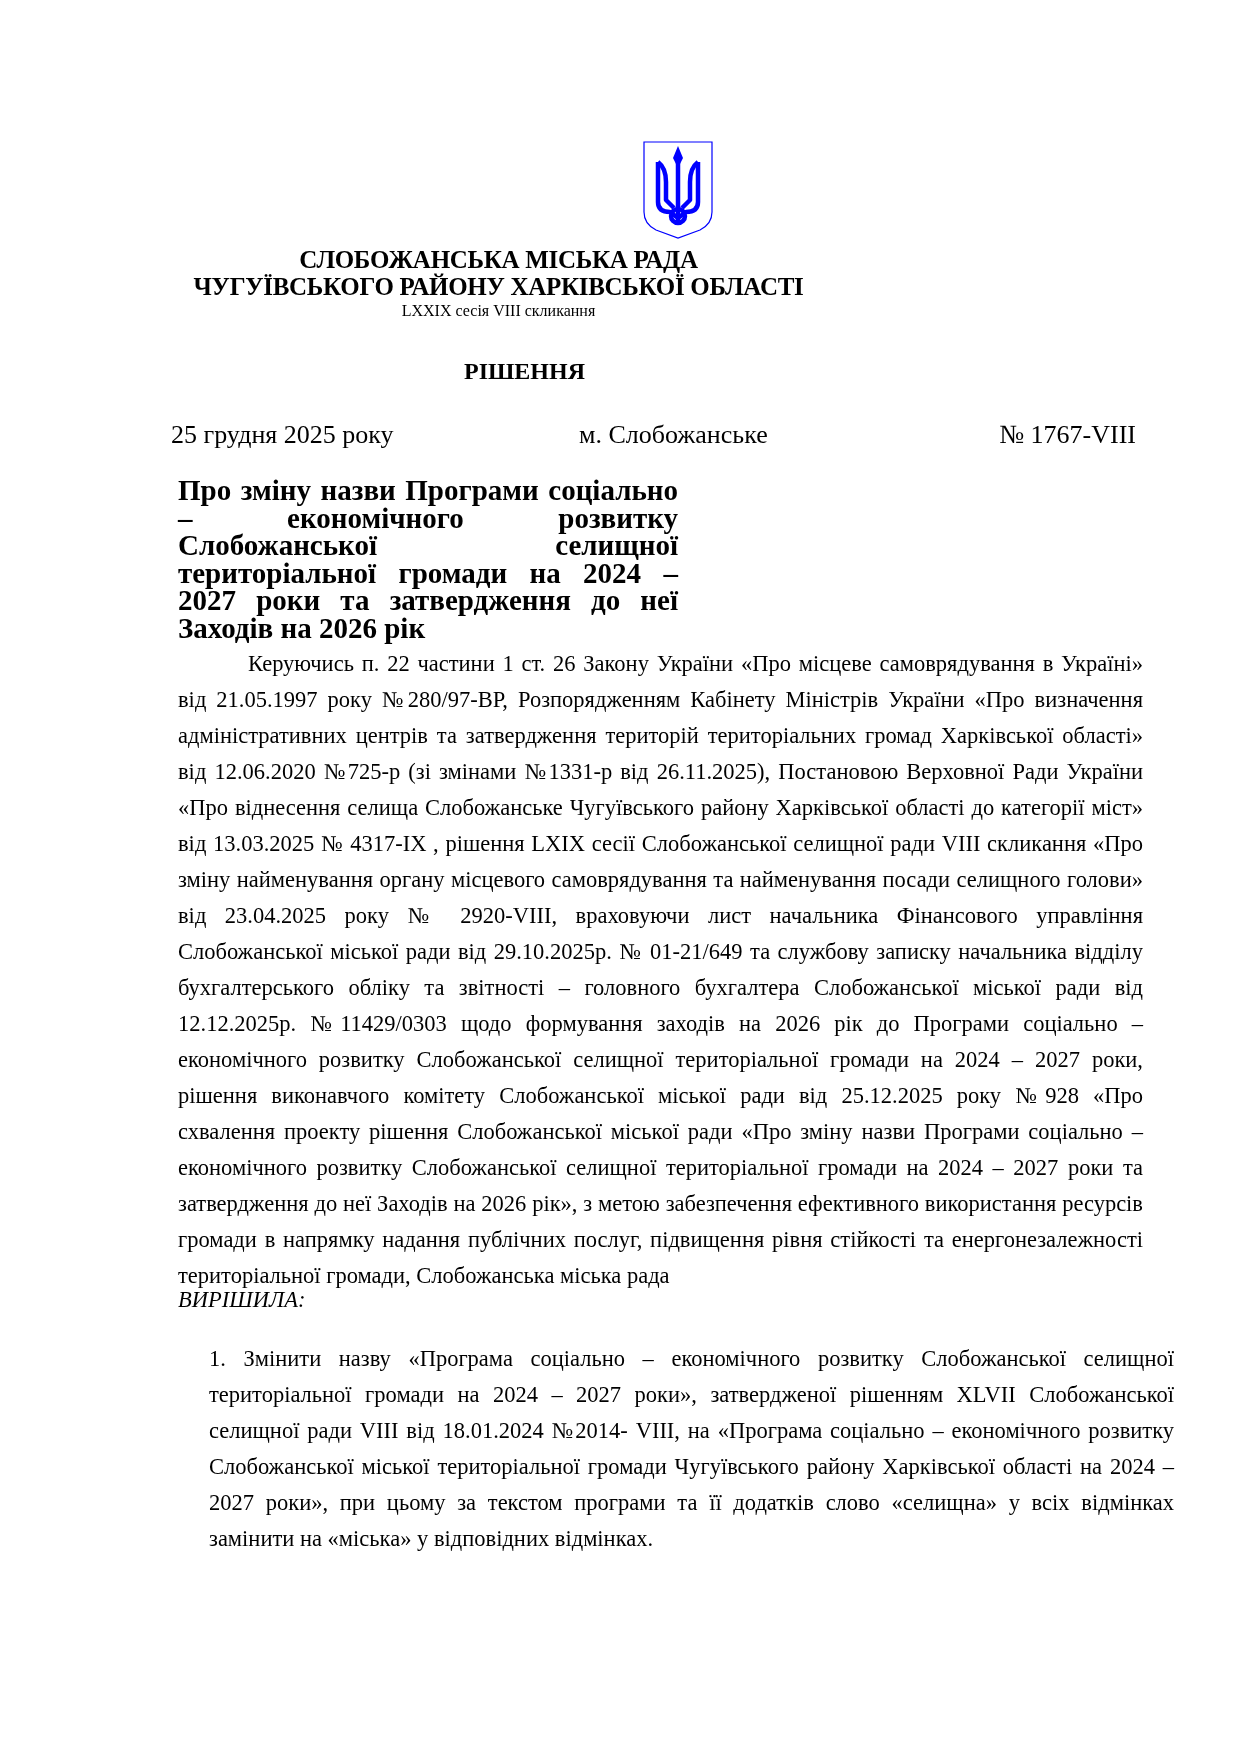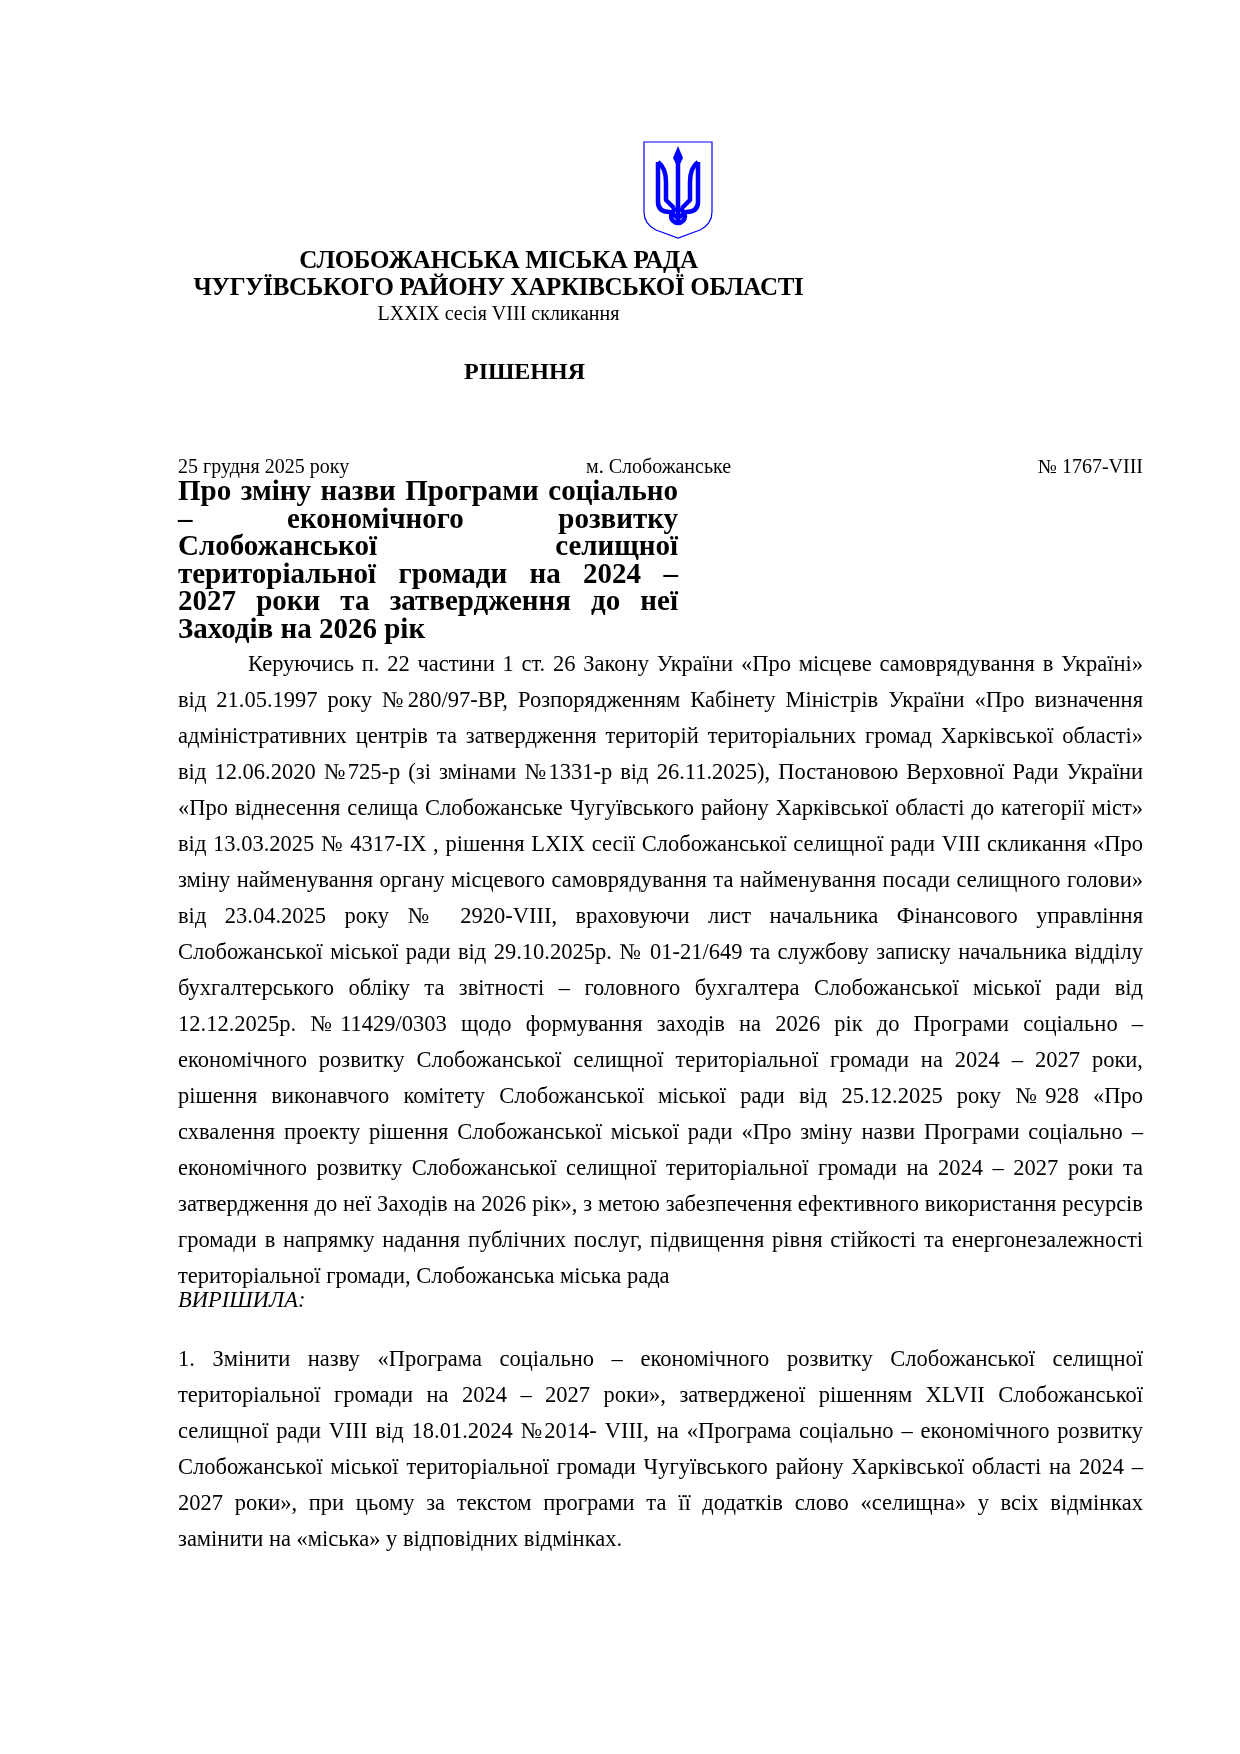--- a/index.html
+++ b/index.html
@@ -4,33 +4,33 @@
 <style>
   html, body { margin: 0; padding: 0; background: #ffffff; }
   body { width: 1240px; height: 1754px; position: relative; overflow: hidden;
          font-family: "Liberation Serif", "DejaVu Serif", serif; color: #000; }
   .page { position: absolute; left: 0; top: 0; width: 1240px; height: 1754px; }
   .emblem { position: absolute; left: 642px; top: 140px; width: 72px; height: 100px; }
   .center { position: absolute; left: 0; width: 997px; text-align: center; }
   .org1, .org2 { font-weight: bold; font-size: 25px; letter-spacing: -0.3px; }
   .org1 { top: 246px; }
   .org2 { top: 273px; }
-  .session { top: 302px; font-size: 20px; }
+  .session { top: 302px; font-size: 16px; }
   .decision { top: 358px; font-weight: bold; font-size: 24px; padding-left: 26px; }
-  .meta-row { position: absolute; top: 420px; left: 178px; width: 965px; height: 30px; font-size: 20px; margin-top: 35px; }
+  .meta-row { position: absolute; top: 420px; left: 171px; width: 965px; height: 30px; font-size: 26px; }
   .meta-row .date { position: absolute; left: 0; top: 0; }
   .meta-row .place { position: absolute; left: 408px; top: 0; }
   .meta-row .num { position: absolute; right: 0; top: 0; }
   .subject { position: absolute; left: 178px; top: 477px; width: 500px;
              font-weight: bold; font-size: 29px; line-height: 27.5px; text-align: justify; }
   .body-text { position: absolute; left: 178px; width: 965px; font-size: 22.5px;
                line-height: 36px; text-align: justify; }
   .p1 { top: 646px; text-indent: 70px; }
   .resolved { position: absolute; left: 178px; top: 1287px; font-size: 22.5px; font-style: italic; }
-  .p2 { top: 1341px; }
+  .p2 { top: 1341px; margin-left: 31px; }
 </style>
 </head>
 <body>
 
 <div class="page">
 
   <svg class="emblem" viewBox="0 0 72 100">
     <path d="M2 2 H70 V72 Q70 84 58 90 L36 98 L14 90 Q2 84 2 72 Z" fill="none" stroke="#0000ff" stroke-width="1.2"></path>
     <g fill="none" stroke="#0000ff" stroke-width="4.5" stroke-linejoin="round">
       <path d="M16 22 V62 Q16 72 28 72 L36 78 L44 72 Q56 72 56 62 V22"></path>

